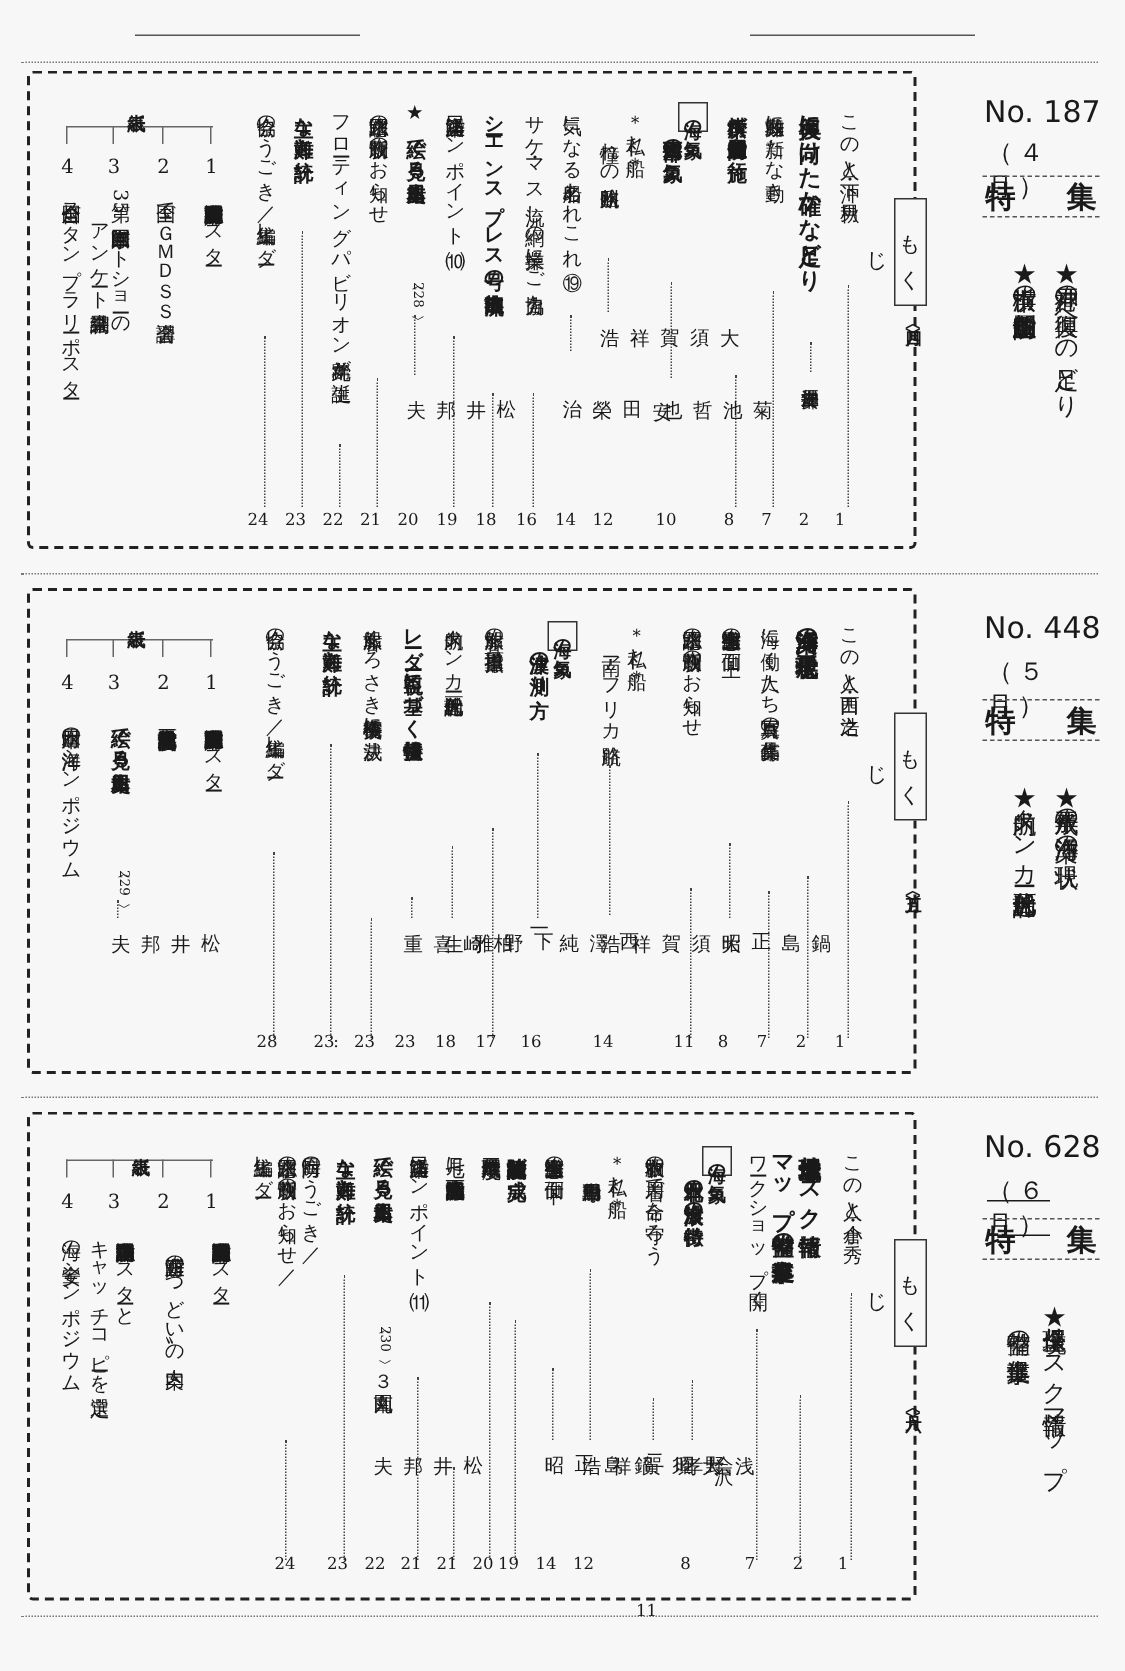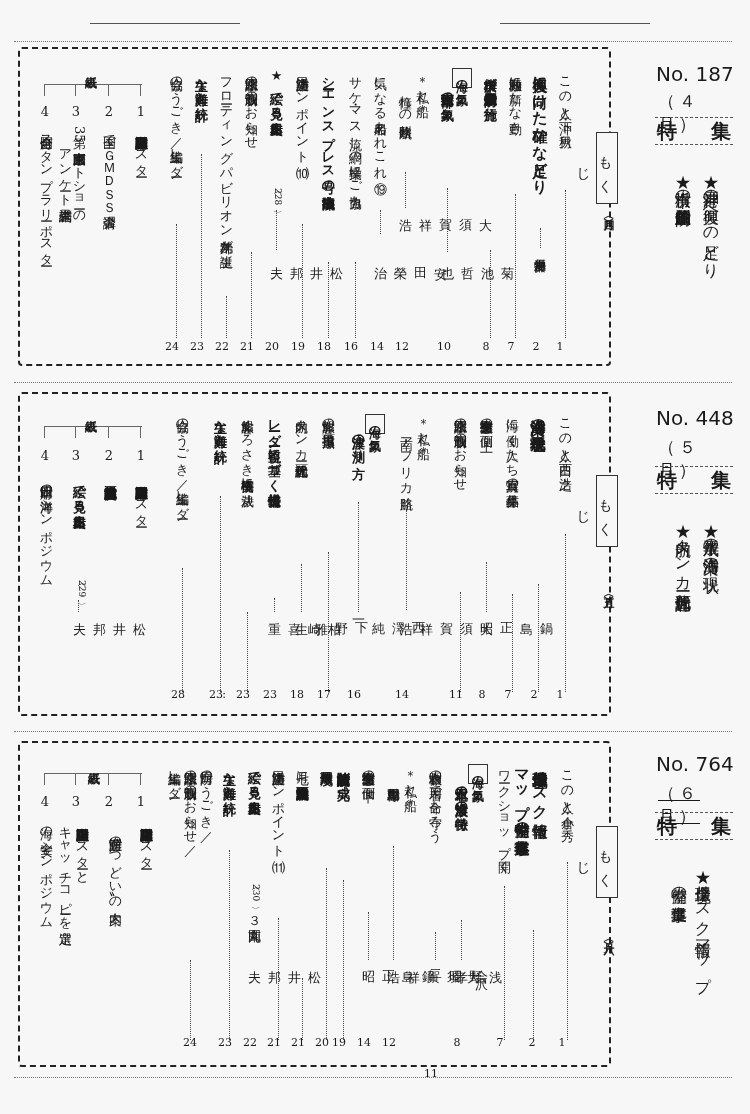--- a/index.html
+++ b/index.html
@@ -252,21 +252,21 @@
   <div class="cover-num" style="left:68px;top:448px;">3</div>
   <div class="col bold" style="left:69px;top:476px;">絵で見る日本船史</div>
   <div class="col sub" style="left:72px;top:580px;">〈229〉</div>
   <div class="dots" style="left:78px;top:600px;height:12px;"></div>
   <div class="author" style="left:69px;top:612px;">松井邦夫</div>
   <div class="cover-num" style="left:37px;top:448px;">4</div>
   <div class="col" style="left:36px;top:476px;">日本財団の海洋シンポジウム</div>
 </div>
 
 <div class="section" style="top:0;">
-  <div class="issue-no" style="top:752px;">No. 764</div>
+  <div class="issue-no" style="top:752px;">No. 628</div>
   <div class="issue-month" style="top:782px;text-decoration:underline;">（６月）</div>
   <div class="tokushu" style="top:812px;">
     <span>特</span>
       <span>集</span>
   </div>
   <div class="feature" style="left:692px;top:858px;">★環境保全リスク情報マップ</div>
   <div class="feature" style="left:668px;top:876px;">整備の促進事業</div>
 
   <div class="frame" style="top:741px;height:322px;"></div>
   <div class="mokuji" style="left:596px;top:826px;">もくじ</div>

